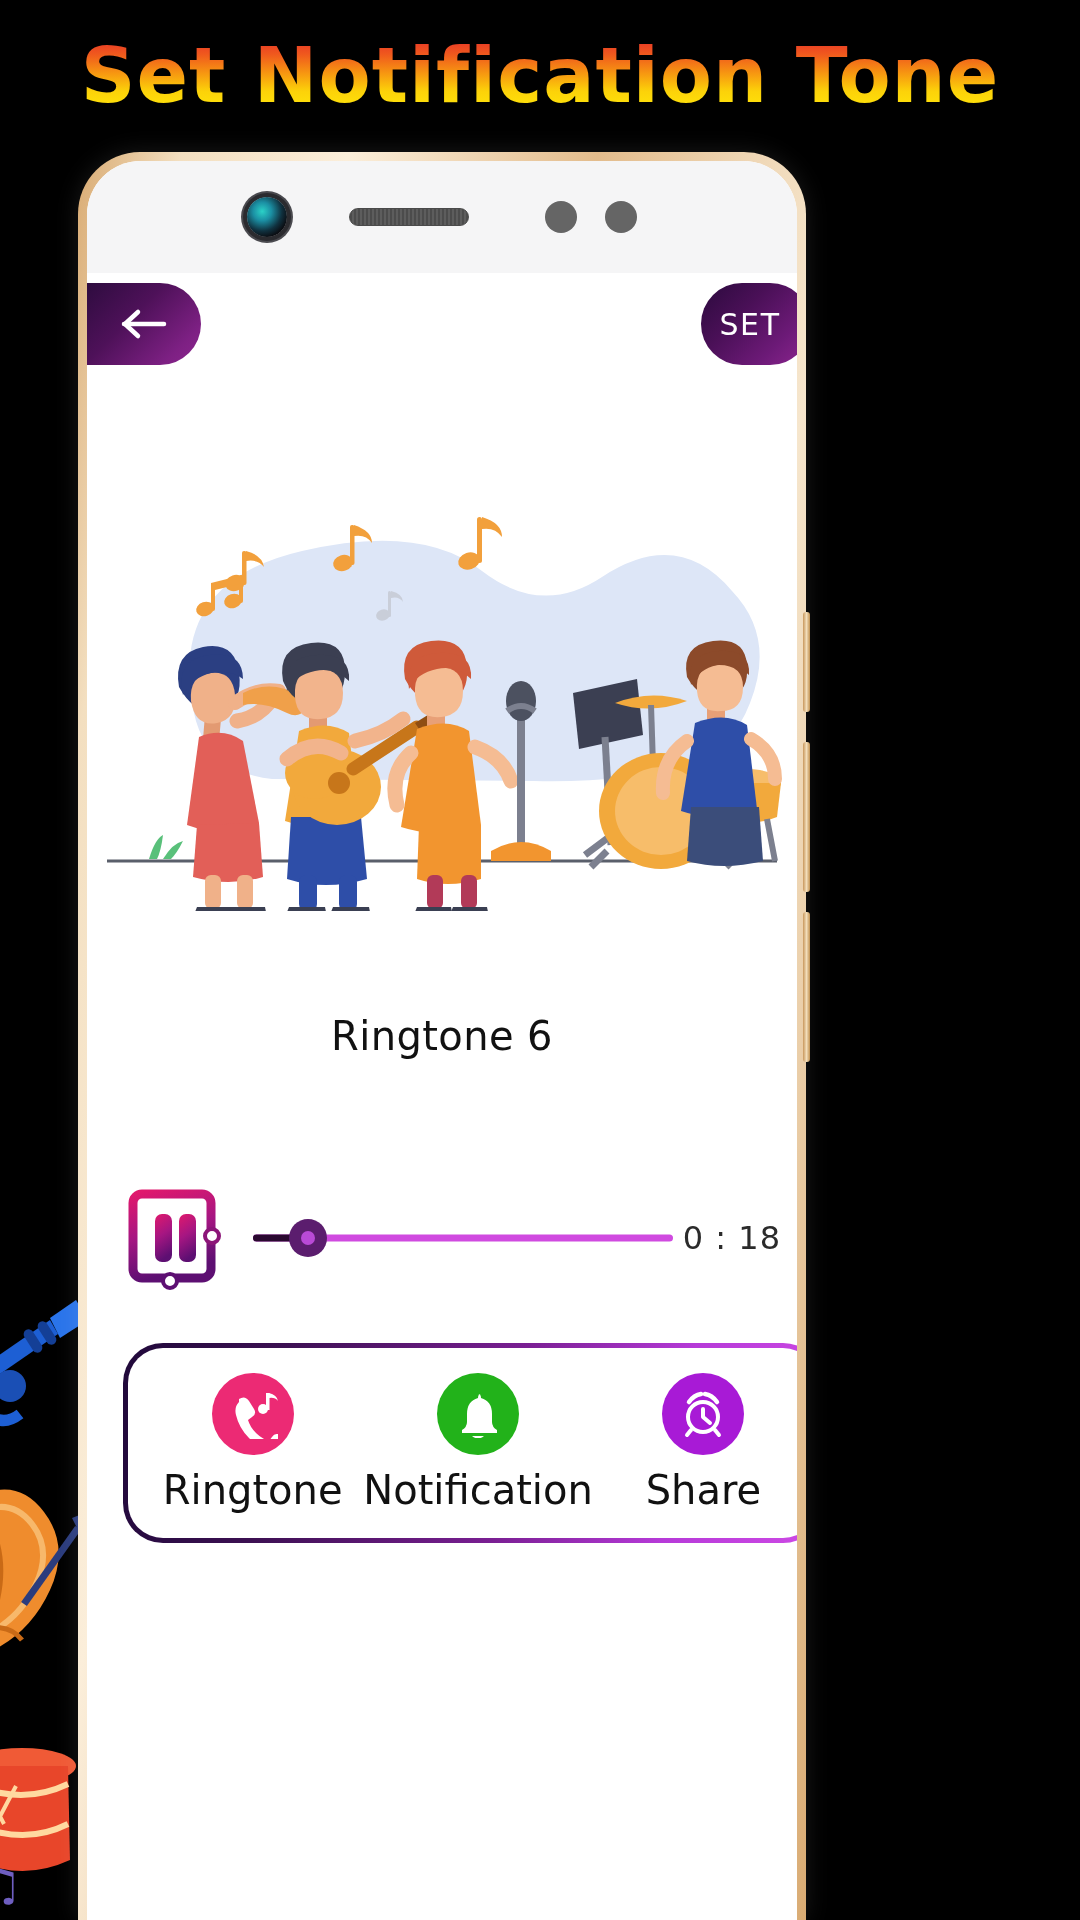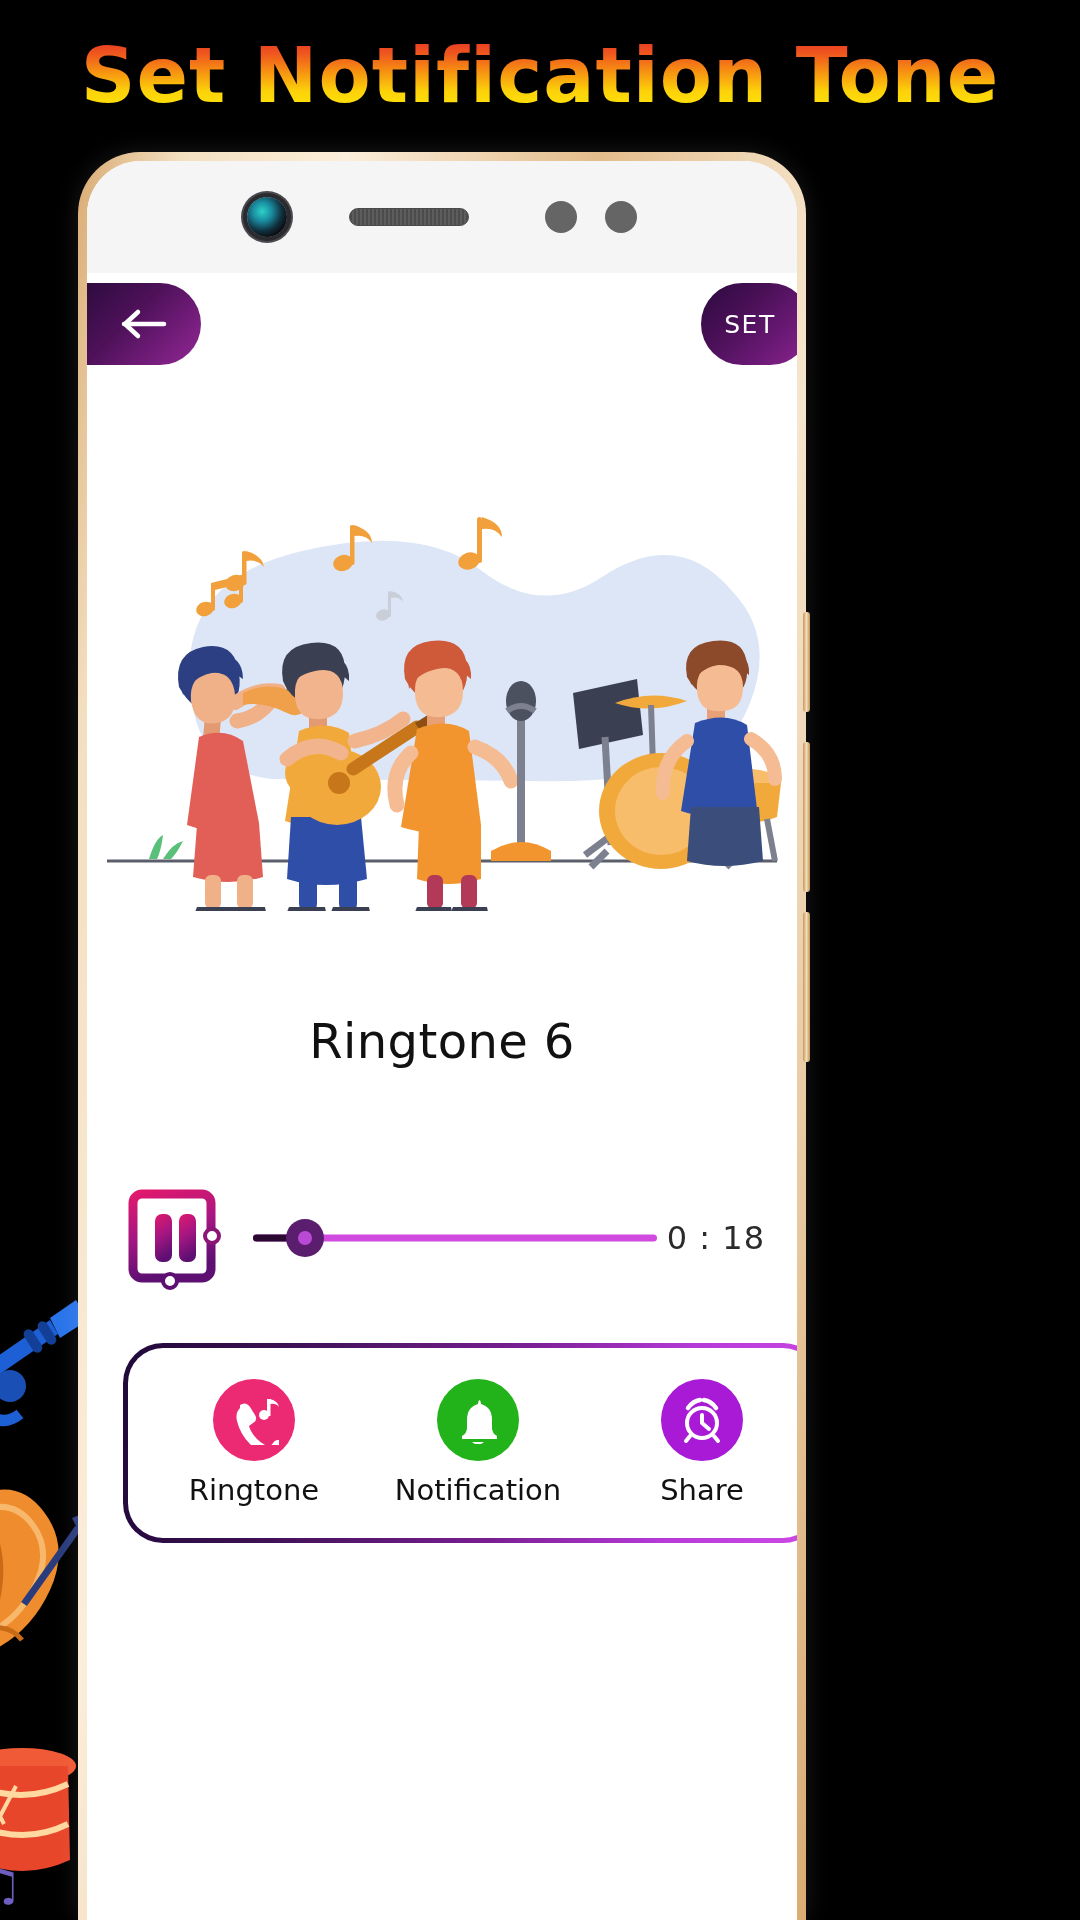--- a/index.html
+++ b/index.html
@@ -105,34 +105,34 @@
   
   .set-btn {
     position: absolute; right: -14px; top: 10px;
     width: 110px; height: 82px;
     border-radius: 42px;
     background: linear-gradient(135deg, #2b0a3d 0%, #4b1058 38%, #6d1a78 72%, #8e2690 100%);
     display: flex; align-items: center; justify-content: center;
     cursor: pointer;
   }
   .set-btn span {
-    color: #ffffff; font-size: 25px; font-weight: 500; letter-spacing: 1.6px;
+    color: #ffffff; font-size: 30px; font-weight: 500; letter-spacing: 1.6px;
     padding-right: 12px;
     font-family: "DejaVu Sans", sans-serif;
   }
 
   
   .illus { position: absolute; left: 0; top: 178px; width: 710px; height: 460px; }
 
   
   .track-title {
     position: absolute; left: 0; top: 740px; width: 710px;
     text-align: center;
     font-family: "DejaVu Sans", sans-serif;
-    font-size: 48px; font-weight: 400; color: #111;
+    font-size: 40px; font-weight: 400; color: #111;
     letter-spacing: 0.4px;
   }
 
   
   .player-row {
     position: absolute; left: 0; top: 905px; width: 710px; height: 120px;
     display: flex; align-items: center;
   }
   .pause-btn { margin-left: 36px; width: 104px; height: 104px; cursor: pointer; flex: none; }
   .seek-wrap {
@@ -155,21 +155,21 @@
     background: #5b1d6e;
     transform: translate(-50%,-50%);
     display: flex; align-items: center; justify-content: center;
     cursor: pointer;
   }
   .seek-thumb i {
     width: 14px; height: 14px; border-radius: 50%;
     background: #b94ad6; display: block;
   }
   .time-label {
-    flex: none; margin-right: 32px;
+    flex: none; margin-right: 16px;
     font-family: "DejaVu Sans", sans-serif;
     font-size: 32px; color: #2b2b2b; letter-spacing: 1px;
     white-space: nowrap;
   }
 
   
   .actions-panel {
     position: absolute; left: 36px; top: 1070px;
     width: 700px; height: 200px;
     border-radius: 40px;
@@ -185,21 +185,21 @@
   .action {
     flex: 1; display: flex; flex-direction: column; align-items: center; cursor: pointer;
   }
   .action-circle {
     width: 82px; height: 82px; border-radius: 50%;
     display: flex; align-items: center; justify-content: center;
     margin-bottom: 12px;
   }
   .action-label {
     font-family: "DejaVu Sans", sans-serif;
-    font-size: 29px; color: #111; font-weight: 400; white-space: nowrap;
+    font-size: 40px; color: #111; font-weight: 400; white-space: nowrap;
   }
 </style>
 </head>
 <body>
 
 <div id="root">
 
   <div class="banner-title">Set Notification Tone</div>
 
   <svg class="instruments" viewBox="0 0 160 720">

